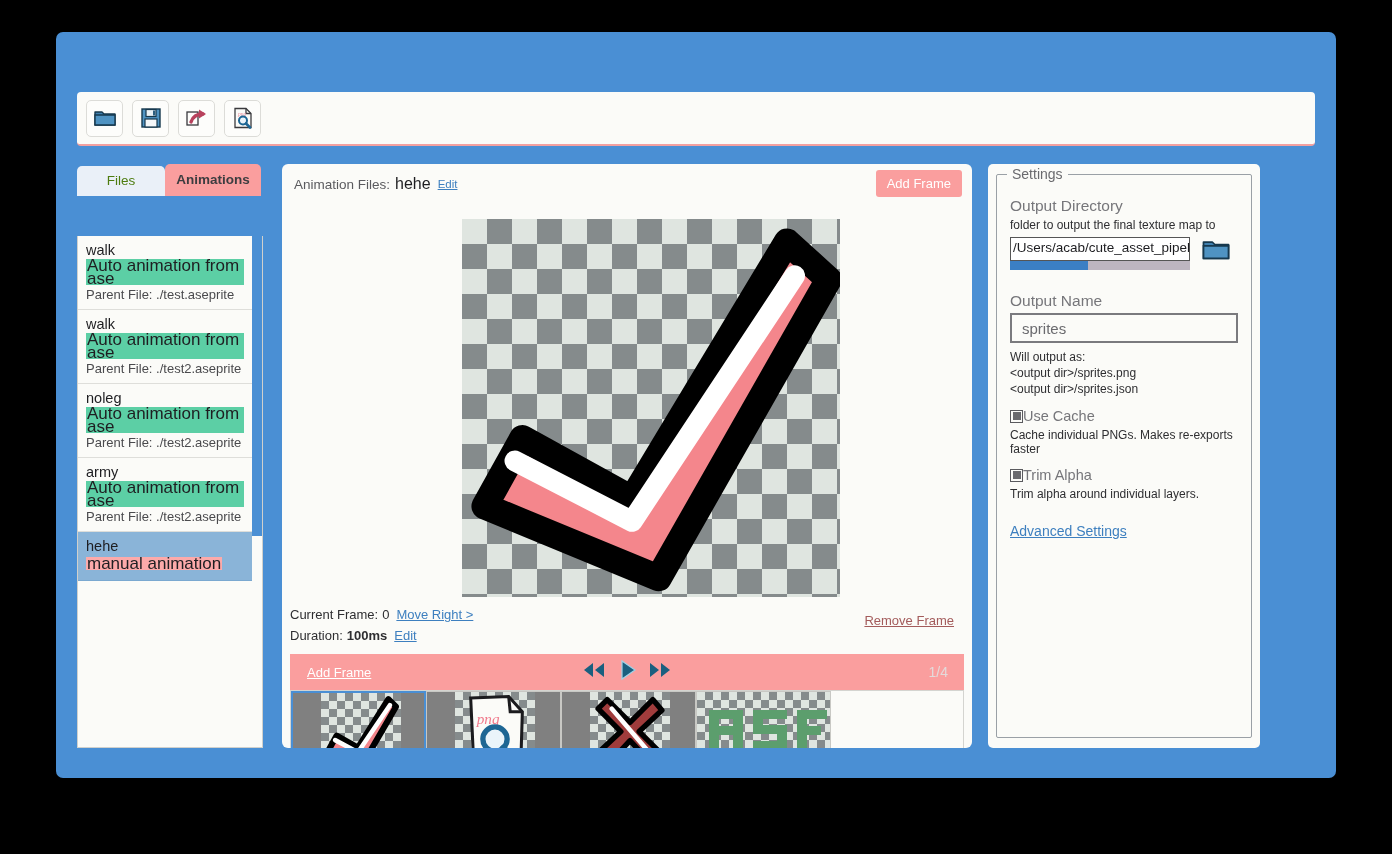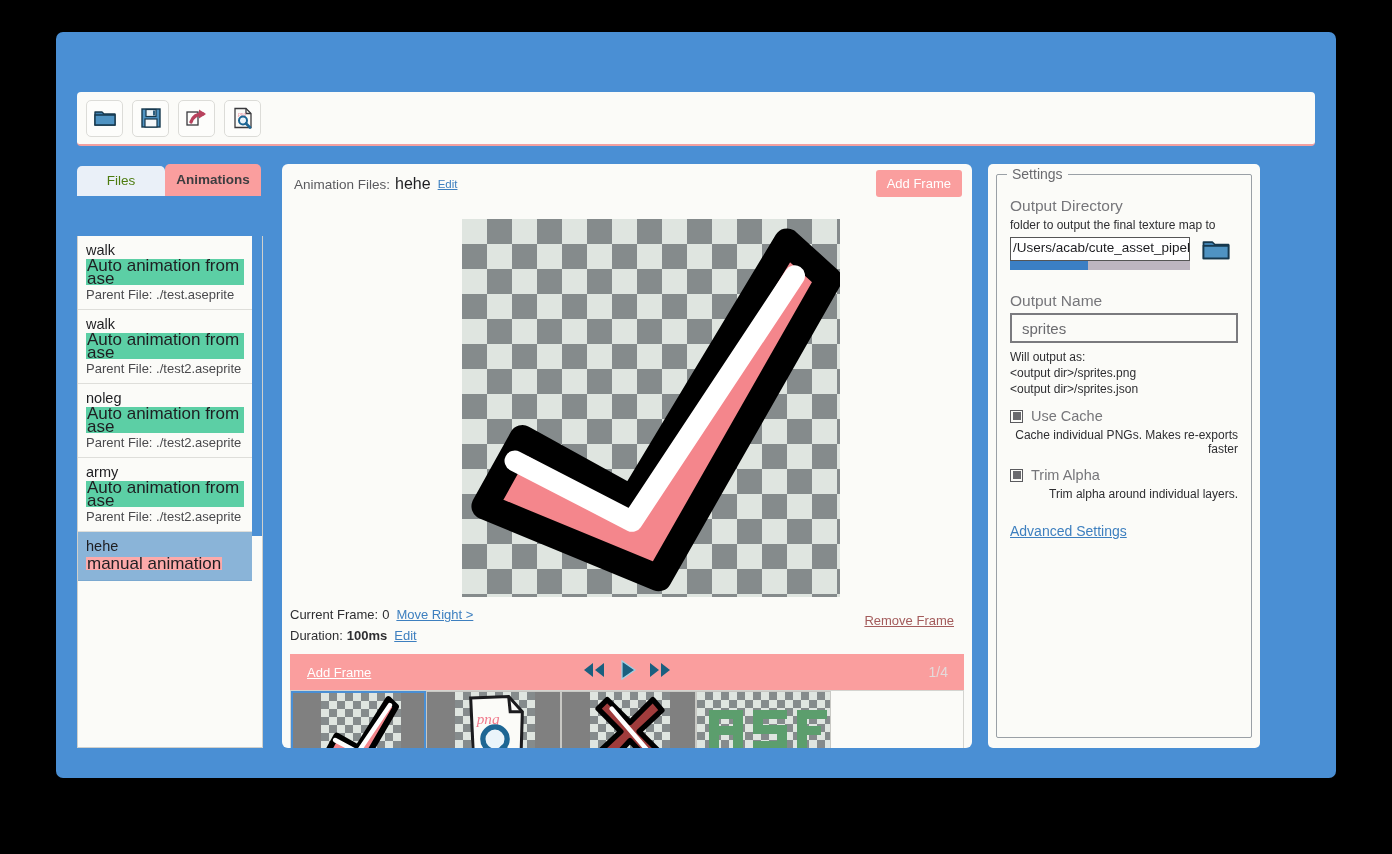--- a/index.html
+++ b/index.html
@@ -189,29 +189,29 @@
   .dir-scroll i{
     position:absolute;left:0;top:0;height:9px;width:78px;background:#3b7fc4;
     display:block;
   }
   .name-field{
     width:100%;height:30px;border:2px solid #7a7a7e;background:#fbfbf8;
     box-sizing:border-box;display:flex;align-items:center;padding-left:10px;
     font-size:15px;color:#6a6a6e;cursor:text;margin-bottom:6px;
   }
   .sp-line{font-size:12px;color:#2e2e31;line-height:16px;}
-  .chk-row{display:flex;align-items:center;gap:8px;margin-top:11px;}
+  .chk-row{display:flex;align-items:center;gap:0;margin-top:11px;}
   .chk{
     width:13px;height:13px;border:1px solid #5a5a5e;box-sizing:border-box;
     background:#fbfbf8;display:flex;align-items:center;justify-content:center;
     cursor:pointer;
   }
   .chk i{display:block;width:8px;height:8px;background:#6a6a6e;}
   .chk-lbl{font-size:14.5px;color:#76767a;}
-  .chk-desc{font-size:12px;color:#2e2e31;margin-top:4px;text-align:right;}
+  .chk-desc{font-size:12px;color:#2e2e31;margin-top:4px;}
   .adv-link{
     display:inline-block;margin-top:22px;font-size:14px;color:#3d7fbf;
     text-decoration:underline;cursor:pointer;
   }
 </style>
 </head>
 <body>
 
 <div class="app-window">
 

